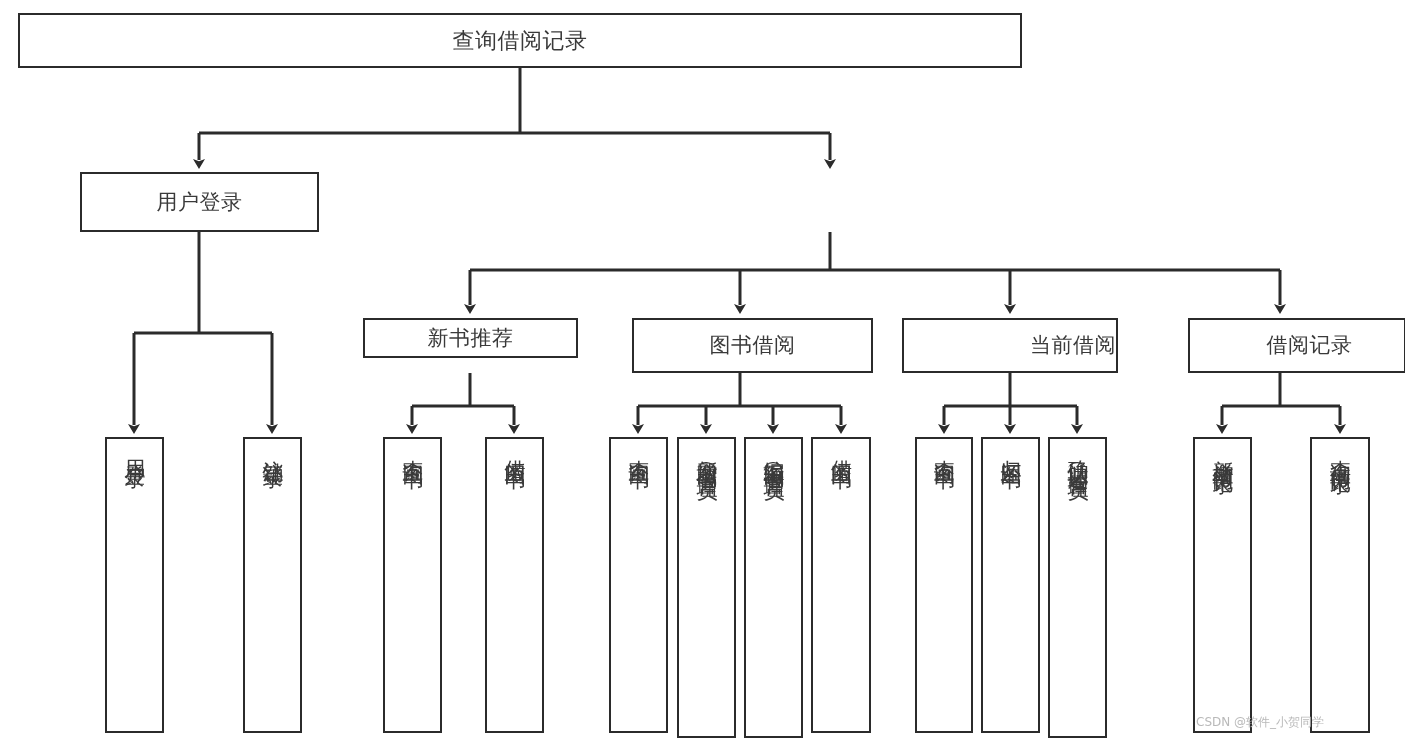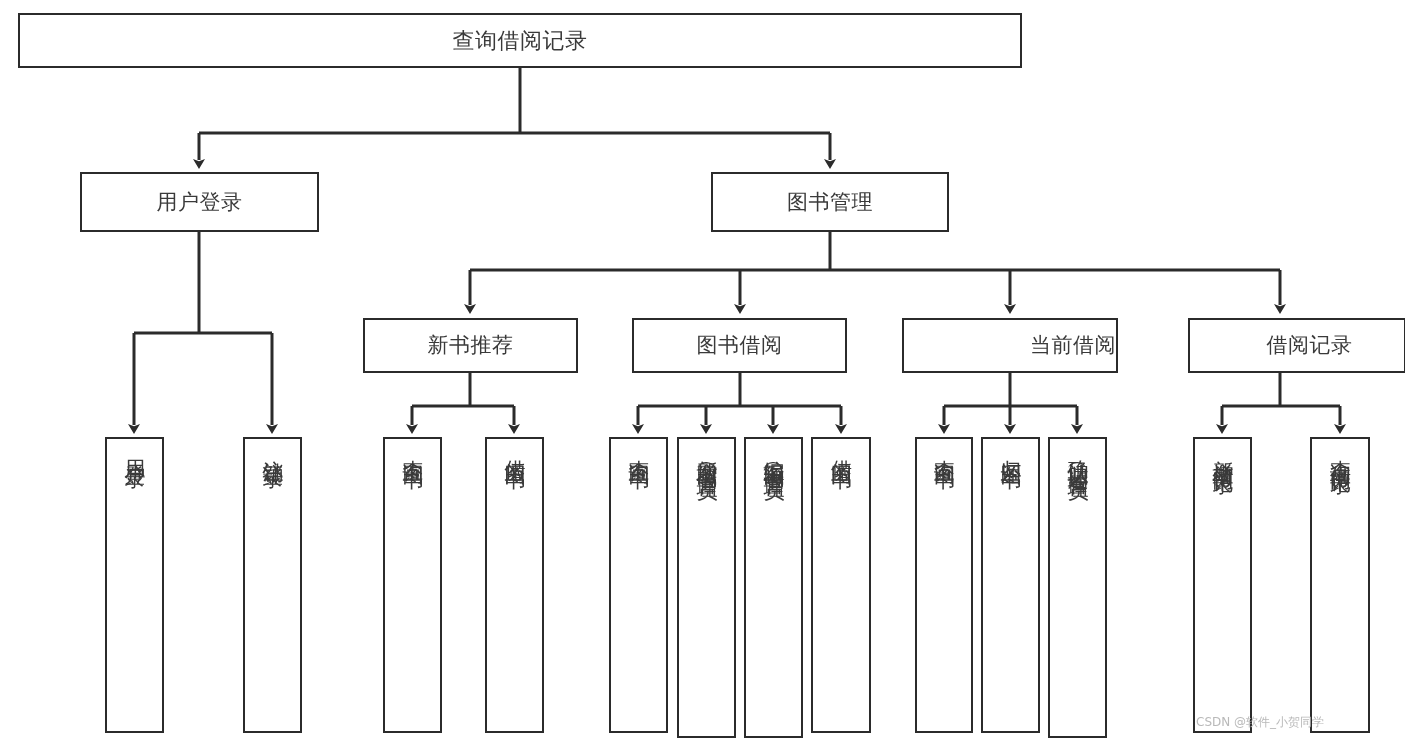--- a/index.html
+++ b/index.html
@@ -121,28 +121,25 @@
     </g>
   </svg>
 
   <div class="node horizontal root" style="left:18px; top:13px; width:1004px; height:55px;">
     <span class="label">查询借阅记录</span>
   </div>
 
   <div class="node horizontal" style="left:80px; top:172px; width:239px; height:60px;">
     <span class="label">用户登录</span>
   </div>
-  <div class="node horizontal" style="left:711px; top:172px; width:238px; height:60px;">
-    <span class="label">图书管理</span>
-  </div>
 
-  <div class="node horizontal" style="left:363px; top:318px; width:215px; height:55px;">
+  <div class="node horizontal" style="left:363px; top:318px; width:215px; height:40px;">
     <span class="label">新书推荐</span>
   </div>
-  <div class="node horizontal" style="left:632px; top:318px; width:215px; height:55px;align-items:center;">
+  <div class="node horizontal" style="left:632px; top:318px; width:241px; height:55px;align-items:center;">
     <span class="label">图书借阅</span>
   </div>
   <div class="node horizontal" style="left:902px; top:318px; width:216px; height:55px;justify-content:flex-end;">
     <span class="label">当前借阅</span>
   </div>
   <div class="node horizontal" style="left:1188px; top:318px; width:218px; height:55px;padding-left:25px;">
     <span class="label">借阅记录</span>
   </div>
 
   <div class="node vertical" style="left:105px; top:437px; width:59px; height:296px;">

